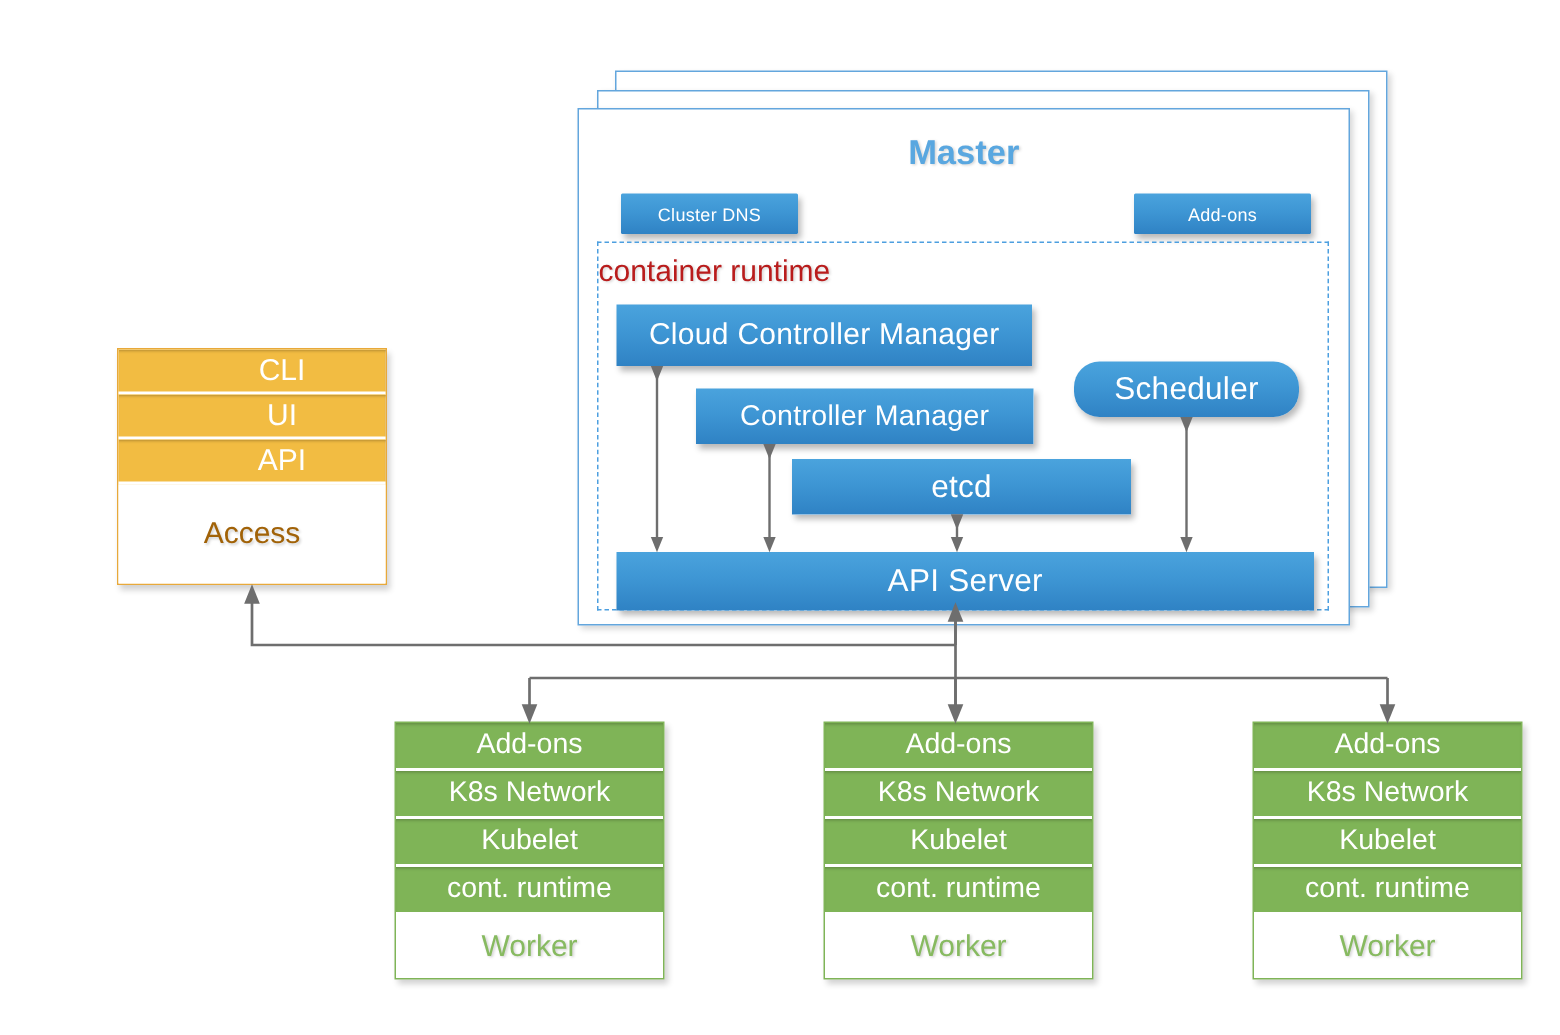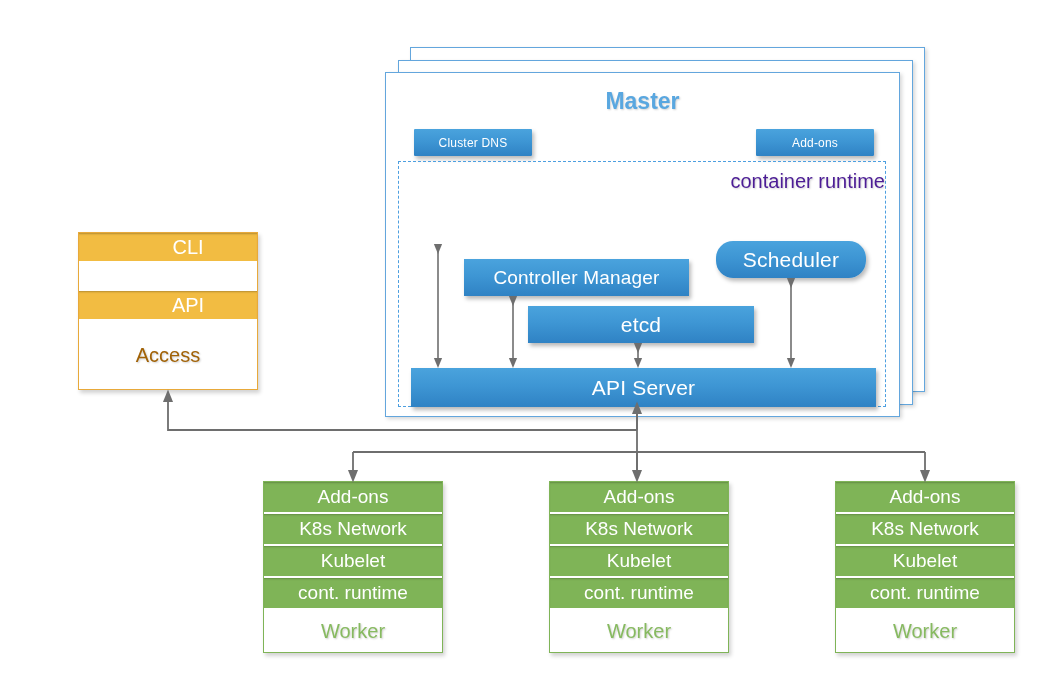--- a/index.html
+++ b/index.html
@@ -42,23 +42,23 @@
     text-align:center;
     width:100%;
     text-shadow:1px 1px 2px rgba(0,0,0,0.18);
     font-weight:bold;
   }
   .dashbox{
     border:1.5px dashed #4d9fe0;
     box-sizing:border-box;
   }
   .runtime-title{
-    color:#4c1d95;
-    font-size:20px;
-    text-align:right;
+    color:#b91c1c;
+    font-size:20px;
+    text-align:left;
     width:100%;
     text-shadow:1px 1px 2px rgba(0,0,0,0.18);
   }
 
   
   .access-wrap{
     border:1px solid #e8a93a;
     background:#ffffff;
     box-sizing:border-box;
     box-shadow:2px 3px 4px rgba(0,0,0,0.18);
@@ -138,20 +138,23 @@
       <span>Cluster DNS</span>
     </div>
     <div class="abs bluebox" style="left:370px;top:56px;width:118px;height:27px;font-size:12px;border-radius:1px;">
       <span>Add-ons</span>
     </div>
 
     <div class="abs dashbox" style="left:12px;top:88px;width:488px;height:246px;">
       <div class="abs runtime-title" style="left:0;top:8px;">container runtime</div>
     </div>
 
+    <div class="abs bluebox" style="left:25px;top:130px;width:277px;height:41px;font-size:20px;">
+      <span>Cloud Controller Manager</span>
+    </div>
 
     <div class="abs bluebox" style="left:78px;top:186px;width:225px;height:37px;font-size:19px;">
       <span>Controller Manager</span>
     </div>
 
     <div class="abs bluebox" style="left:330px;top:168px;width:150px;height:37px;font-size:21px;border-radius:17px;">
       <span>Scheduler</span>
     </div>
 
     <div class="abs bluebox" style="left:142px;top:233px;width:226px;height:37px;font-size:21px;">
@@ -176,21 +179,24 @@
       <line x1="252" y1="275" x2="252" y2="290" stroke="#6e6e6e" stroke-width="1.6" marker-start="url(#ah)" marker-end="url(#ah)"></line>
 
       <line x1="405" y1="210" x2="405" y2="290" stroke="#6e6e6e" stroke-width="1.6" marker-start="url(#ah)" marker-end="url(#ah)"></line>
     </svg>
   </div>
 
   <div class="abs access-wrap" style="left:78px;top:232px;width:180px;height:158px;">
     <div class="access-row" style="height:30px;">
       <span>CLI</span>
     </div>
-    <div class="access-row" style="height:30px;margin-top:28px;">
+    <div class="access-row" style="height:30px;">
+      <span>UI</span>
+    </div>
+    <div class="access-row" style="height:30px;">
       <span>API</span>
     </div>
     <div class="access-foot">Access</div>
   </div>
 
   <div class="abs worker-wrap" style="left:263px;top:481px;width:180px;height:172px;">
     <div class="worker-row" style="height:32px;">
       <span>Add-ons</span>
     </div>
     <div class="worker-row" style="height:32px;">

